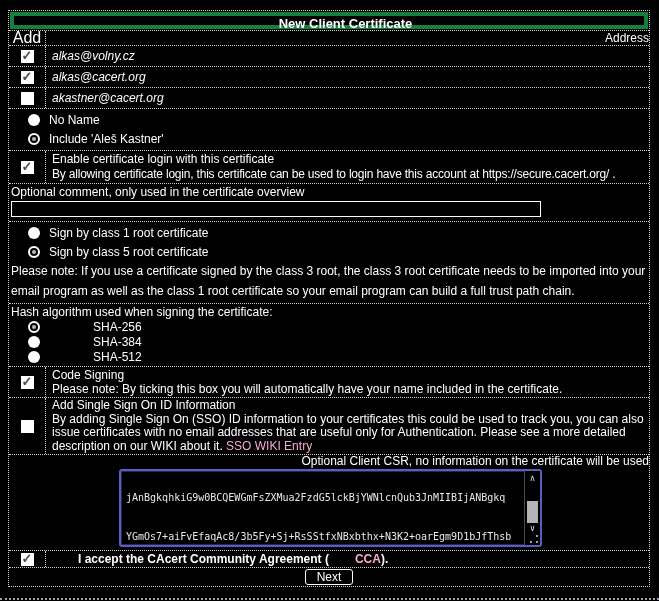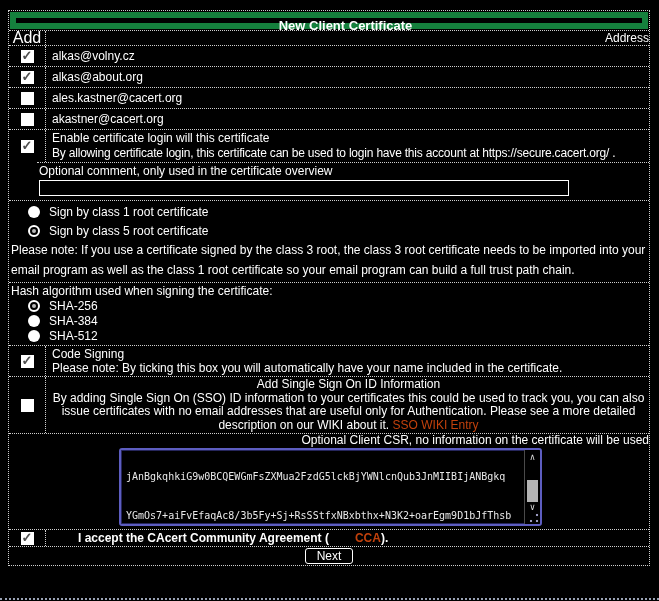--- a/index.html
+++ b/index.html
@@ -13,37 +13,37 @@
     overflow: hidden;
   }
   .page { position: absolute; inset: 0; }
   .tbl {
     position: absolute; left: 8px; top: 10px; width: 642px;
     border: 1px dotted #cfcfcf;
     background: #000;
   }
   .title-bar {
     margin: 1px;
-    border: 6px solid #15803d;
+    border: 4px solid #15803d;
     text-align: center;
     font-size: 13px; font-weight: bold;
     line-height: 15px; height: 17px; padding-left: 33px;
   }
   .row { border-top: 1px dotted #cfcfcf; }
   .flexrow { display: flex; align-items: stretch; }
   .col-add {
     width: 37px; flex: 0 0 37px;
     border-right: 1px dotted #cfcfcf;
     display: flex; align-items: center; justify-content: center;
   }
   .hdr { height: 15px; }
   .hdr .col-add { font-size: 16px; }
   .hdr .col-addr { flex: 1; text-align: right; line-height: 14px; }
   .email-row { height: 21px; }
-  .email-row .addr { flex: 1; display: flex; align-items: center; padding-left: 6px; }
+  .email-row .addr { flex: 1; display: flex; align-items: center; padding-left: 6px; font-style: italic; }
 
   
   .cb {
     width: 13px; height: 13px; background: #fff; display: inline-block;
     position: relative; flex: 0 0 13px;
   }
   .cb.on::after {
     content: "\2713";
     position: absolute; left: 1px; top: -2px;
     color: #4f4f4f; font-size: 13px; font-weight: bold;
@@ -58,40 +58,40 @@
     background: #000; border: 2px solid #fff;
   }
   .rb.on::after {
     content: ""; position: absolute; left: 50%; top: 50%;
     width: 4px; height: 4px; border-radius: 50%; background: #b8b8b8;
     transform: translate(-50%,-50%);
   }
 
   .radio-line { display: flex; align-items: center; padding-left: 19px; height: 19px; }
   .radio-line .lbl { margin-left: 9px; }
-  .radio-line-sm { height: 15px; }
+  .radio-line-sm { height: 15px; gap: 44px; }
 
   .pad-txt { flex: 1; padding: 1px 4px 1px 6px; line-height: 15px; overflow: hidden; }
   .lh14 { line-height: 14px; }
   .nowrap { white-space: nowrap; letter-spacing: -0.2px; }
 
-  .comment-sec { padding: 1px 1px 4px 1px; margin-left: 28px; }
+  .comment-sec { padding: 1px 1px 4px 1px; }
   .comment-sec .c-label { line-height: 14px; padding-left: 1px; }
   .comment-input {
     display: block; margin-top: 2px; margin-left: 1px;
     width: 530px; height: 16px;
     background: #000; border: 1px solid #fff; color: #fff;
     font-family: "Liberation Sans", sans-serif; font-size: 12px;
   }
   .note { line-height: 20px; padding: 0 2px; }
   .sec-label { line-height: 14px; padding: 0 2px; }
   .sec { padding: 1px 0 2px 0; }
-  .sso-txt { line-height: 13.5px; text-align: center; }
-
-  .link { color: #c2410c; text-decoration: none; cursor: pointer; margin-top: 18px; }
+  .sso-txt { line-height: 13.5px; }
+
+  .link { color: #f9a8d4; text-decoration: none; cursor: pointer; margin-top: 18px; }
   .bold { font-weight: bold; padding-left: 26px; }
 
   .csr-hdr { text-align: right; line-height: 13px; height: 14px; }
   .csr-wrap { padding: 1px 0 3px 0; }
   .csr-box {
     position: relative; margin-left: 110px;
     width: 423px; height: 78px;
     background: #000;
     border: 2px solid #5d5dc0; border-radius: 3px;
     box-shadow: inset 0 0 0 1px #26265c;
@@ -152,47 +152,49 @@
         </div>
       <div class="addr">
           <span>alkas@volny.cz</span>
         </div>
     </div>
     <div class="row flexrow email-row">
       <div class="col-add">
           <span class="cb on"></span>
         </div>
       <div class="addr">
-          <span>alkas@about.org</span>
-        </div>
-    </div>
-    <div class="row flexrow email-row">
-      <div class="col-add">
-          <span class="cb"></span>
-        </div>
-      <div class="addr">
-          <span>ales.kastner@cacert.org</span>
+          <span>alkas@cacert.org</span>
         </div>
     </div>
     <div class="row flexrow email-row">
       <div class="col-add">
           <span class="cb"></span>
         </div>
       <div class="addr">
           <span>akastner@cacert.org</span>
         </div>
     </div>
 
+    <div class="row sec">
+      <div class="radio-line">
+        <span class="rb"></span>
+        <span class="lbl">No Name</span>
+      </div>
+      <div class="radio-line">
+        <span class="rb on"></span>
+        <span class="lbl">Include 'Aleš Kastner'</span>
+      </div>
+    </div>
 
     <div class="row flexrow">
       <div class="col-add">
           <span class="cb on"></span>
         </div>
       <div class="pad-txt">
-        <div>Enable certificate login will this certificate</div>
+        <div>Enable certificate login with this certificate</div>
         <div class="nowrap">By allowing certificate login, this certificate can be used to login have this account at https://secure.cacert.org/ .</div>
       </div>
     </div>
 
     <div class="row comment-sec">
       <div class="c-label">Optional comment, only used in the certificate overview</div>
       <input class="comment-input" type="text" value="" style="">
     </div>
 
     <div class="row sec">

